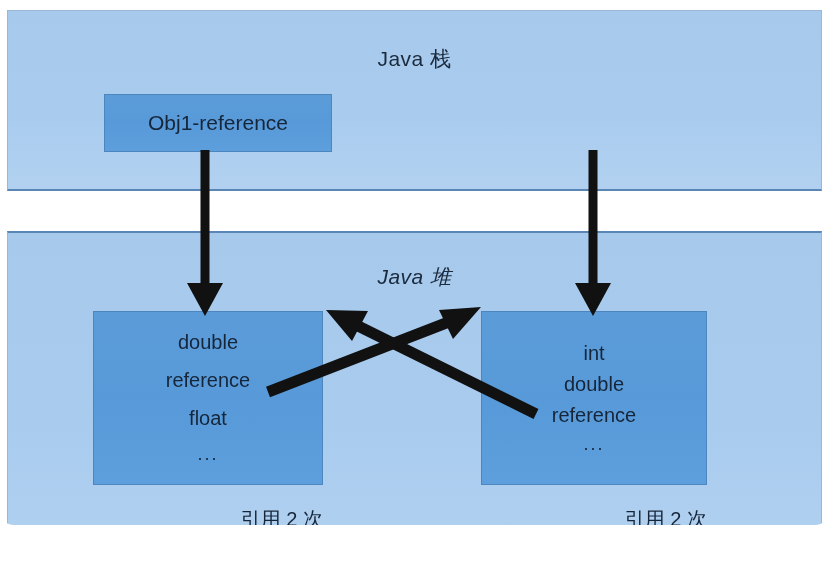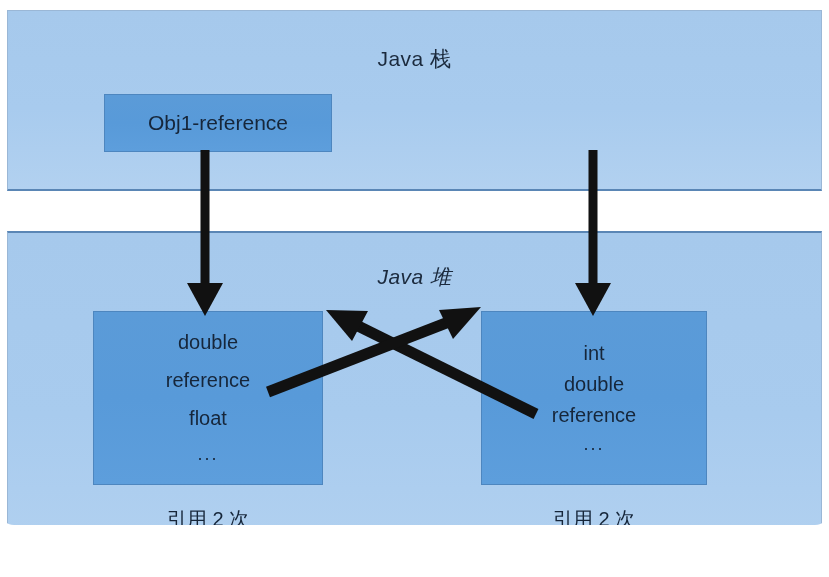--- a/index.html
+++ b/index.html
@@ -80,21 +80,21 @@
     text-align: center;
   }
   #heap-box-left  { left: 93px;  top: 311px; width: 230px; height: 174px; gap: 7px; }
   #heap-box-right { left: 481px; top: 311px; width: 226px; height: 174px; text-align: center; }
   .heap-box .field { display: block; }
   .heap-box .ellipsis { display: block; font-size: 18px; letter-spacing: 2px; }
 
   
   .ref-count {
     position: absolute;
-    text-align: center;
+    text-align: right;
     font-size: 20px;
     color: #16263a;
     white-space: nowrap;
   }
   #ref-count-left  { left: 93px;  top: 506px; width: 230px; }
   #ref-count-right { left: 481px; top: 506px; width: 226px; }
 
   
   #arrow-layer {
     position: absolute;

